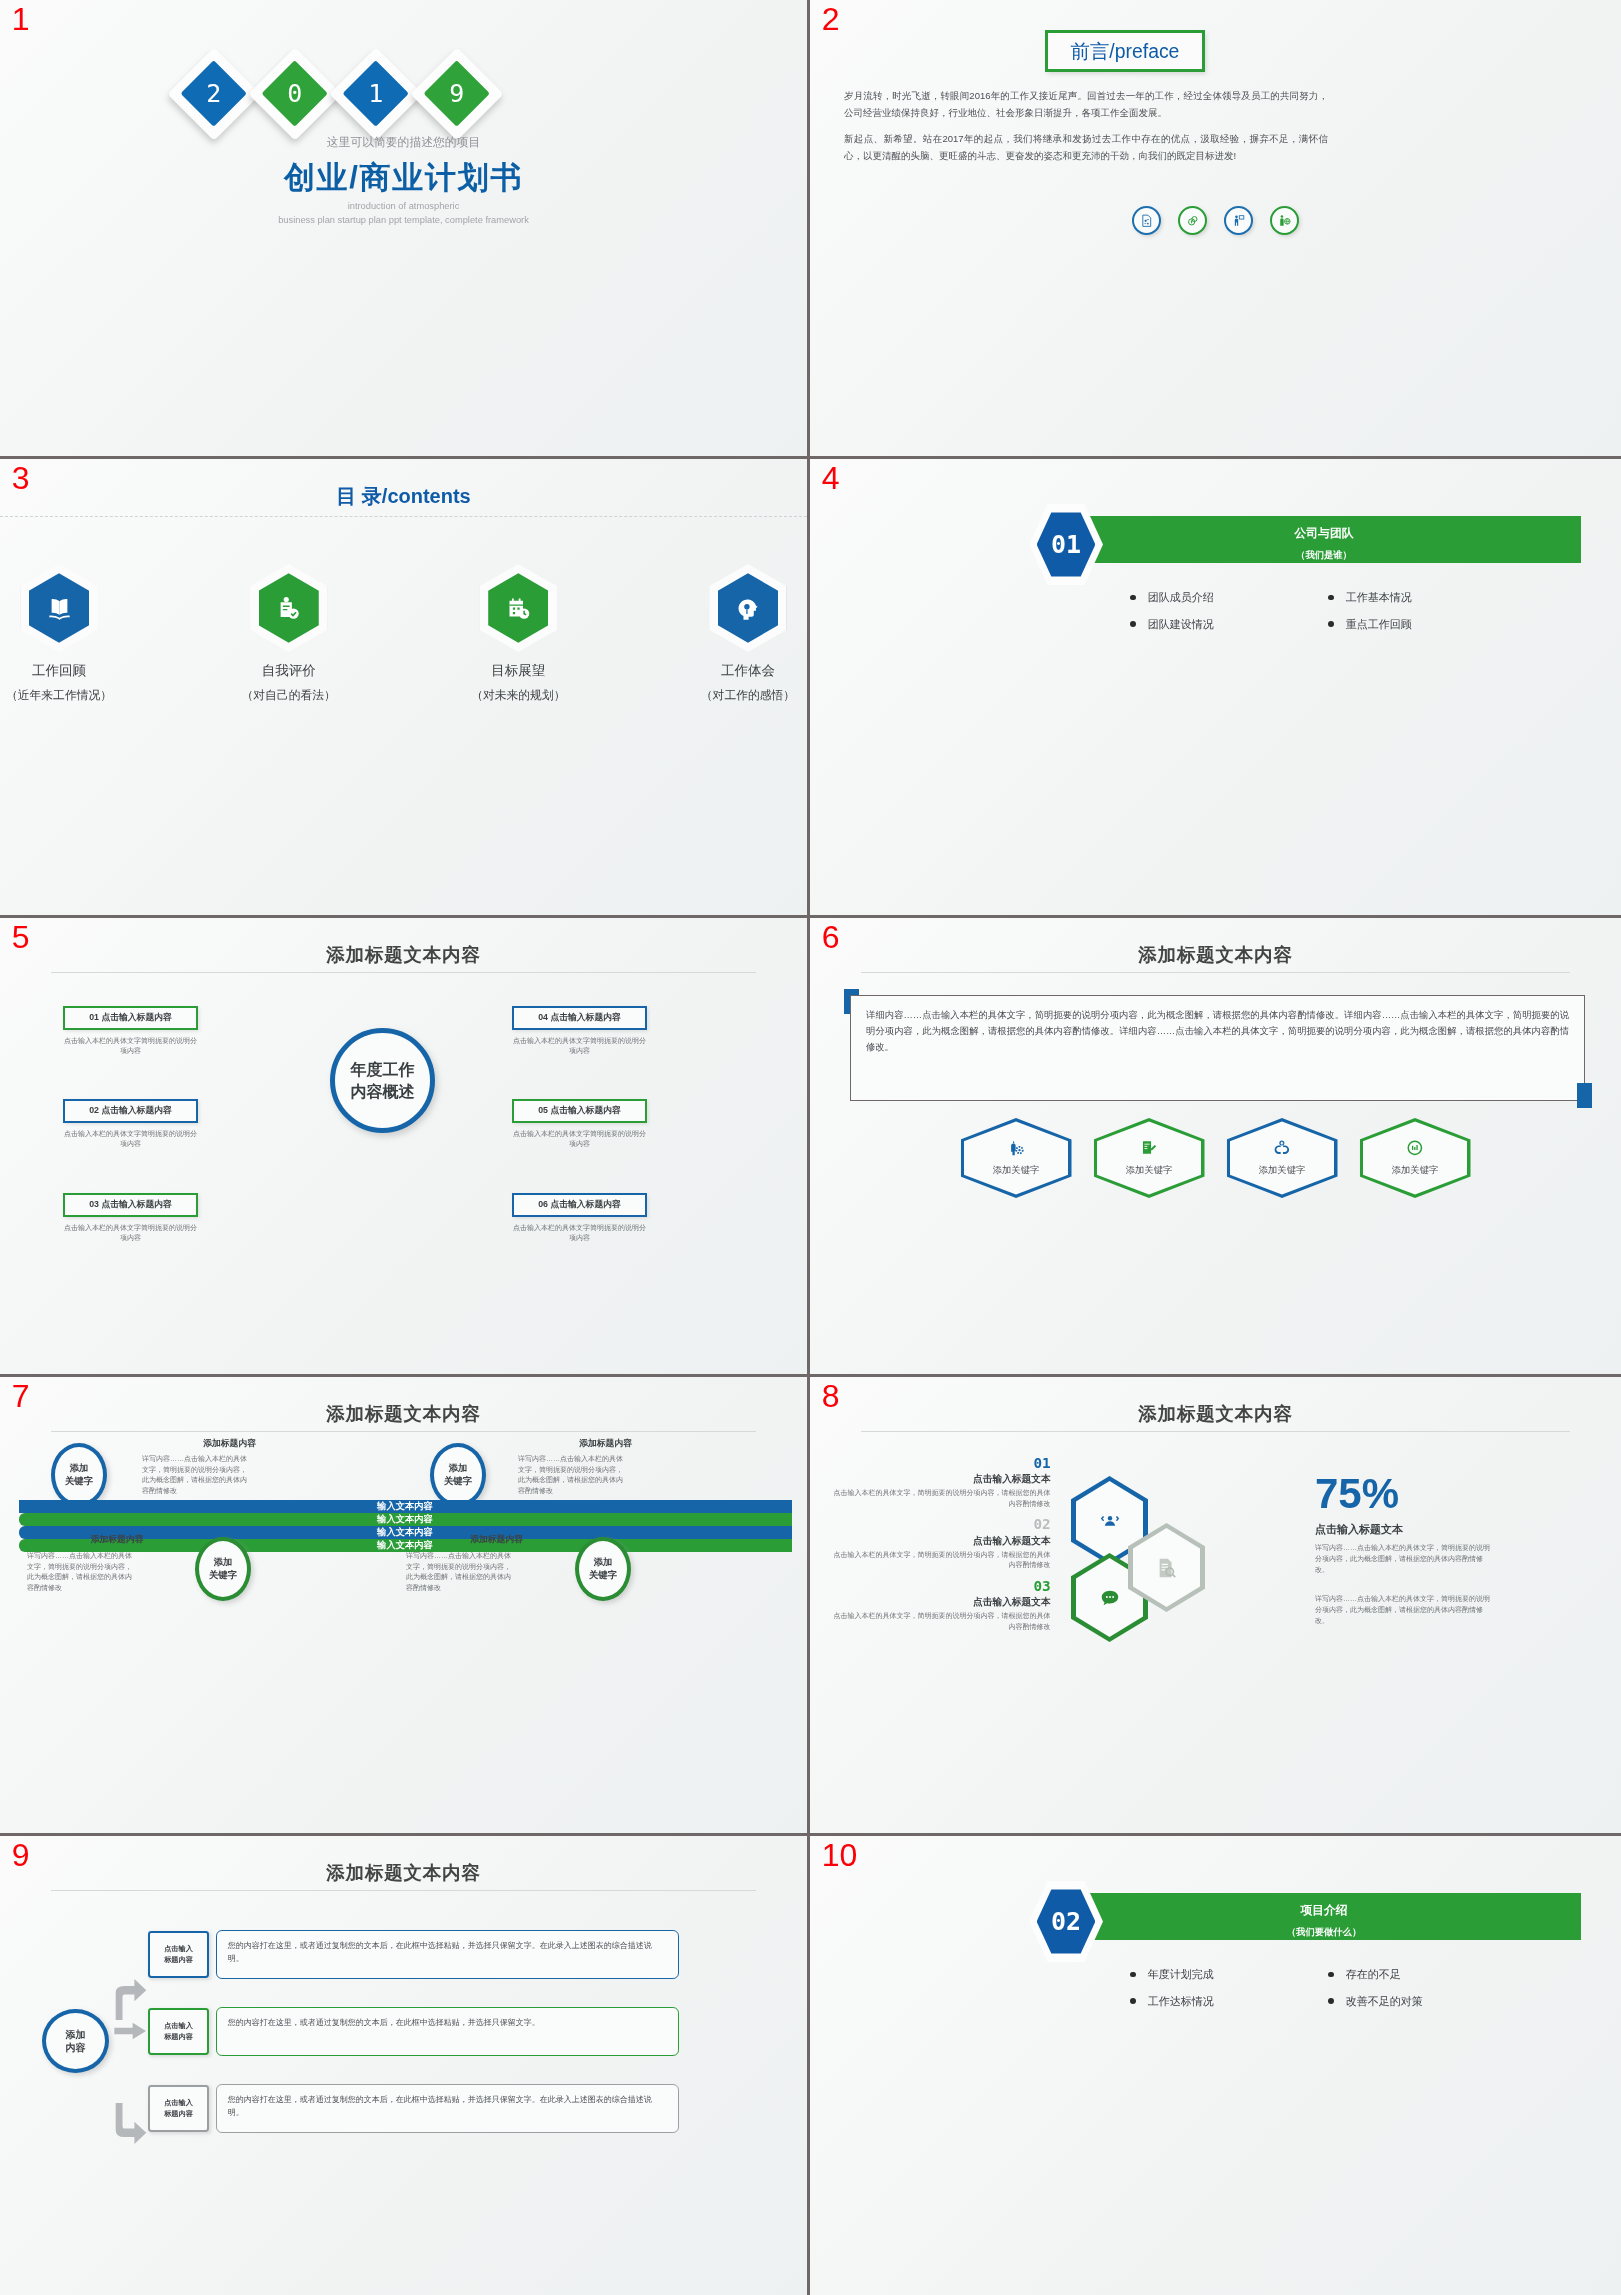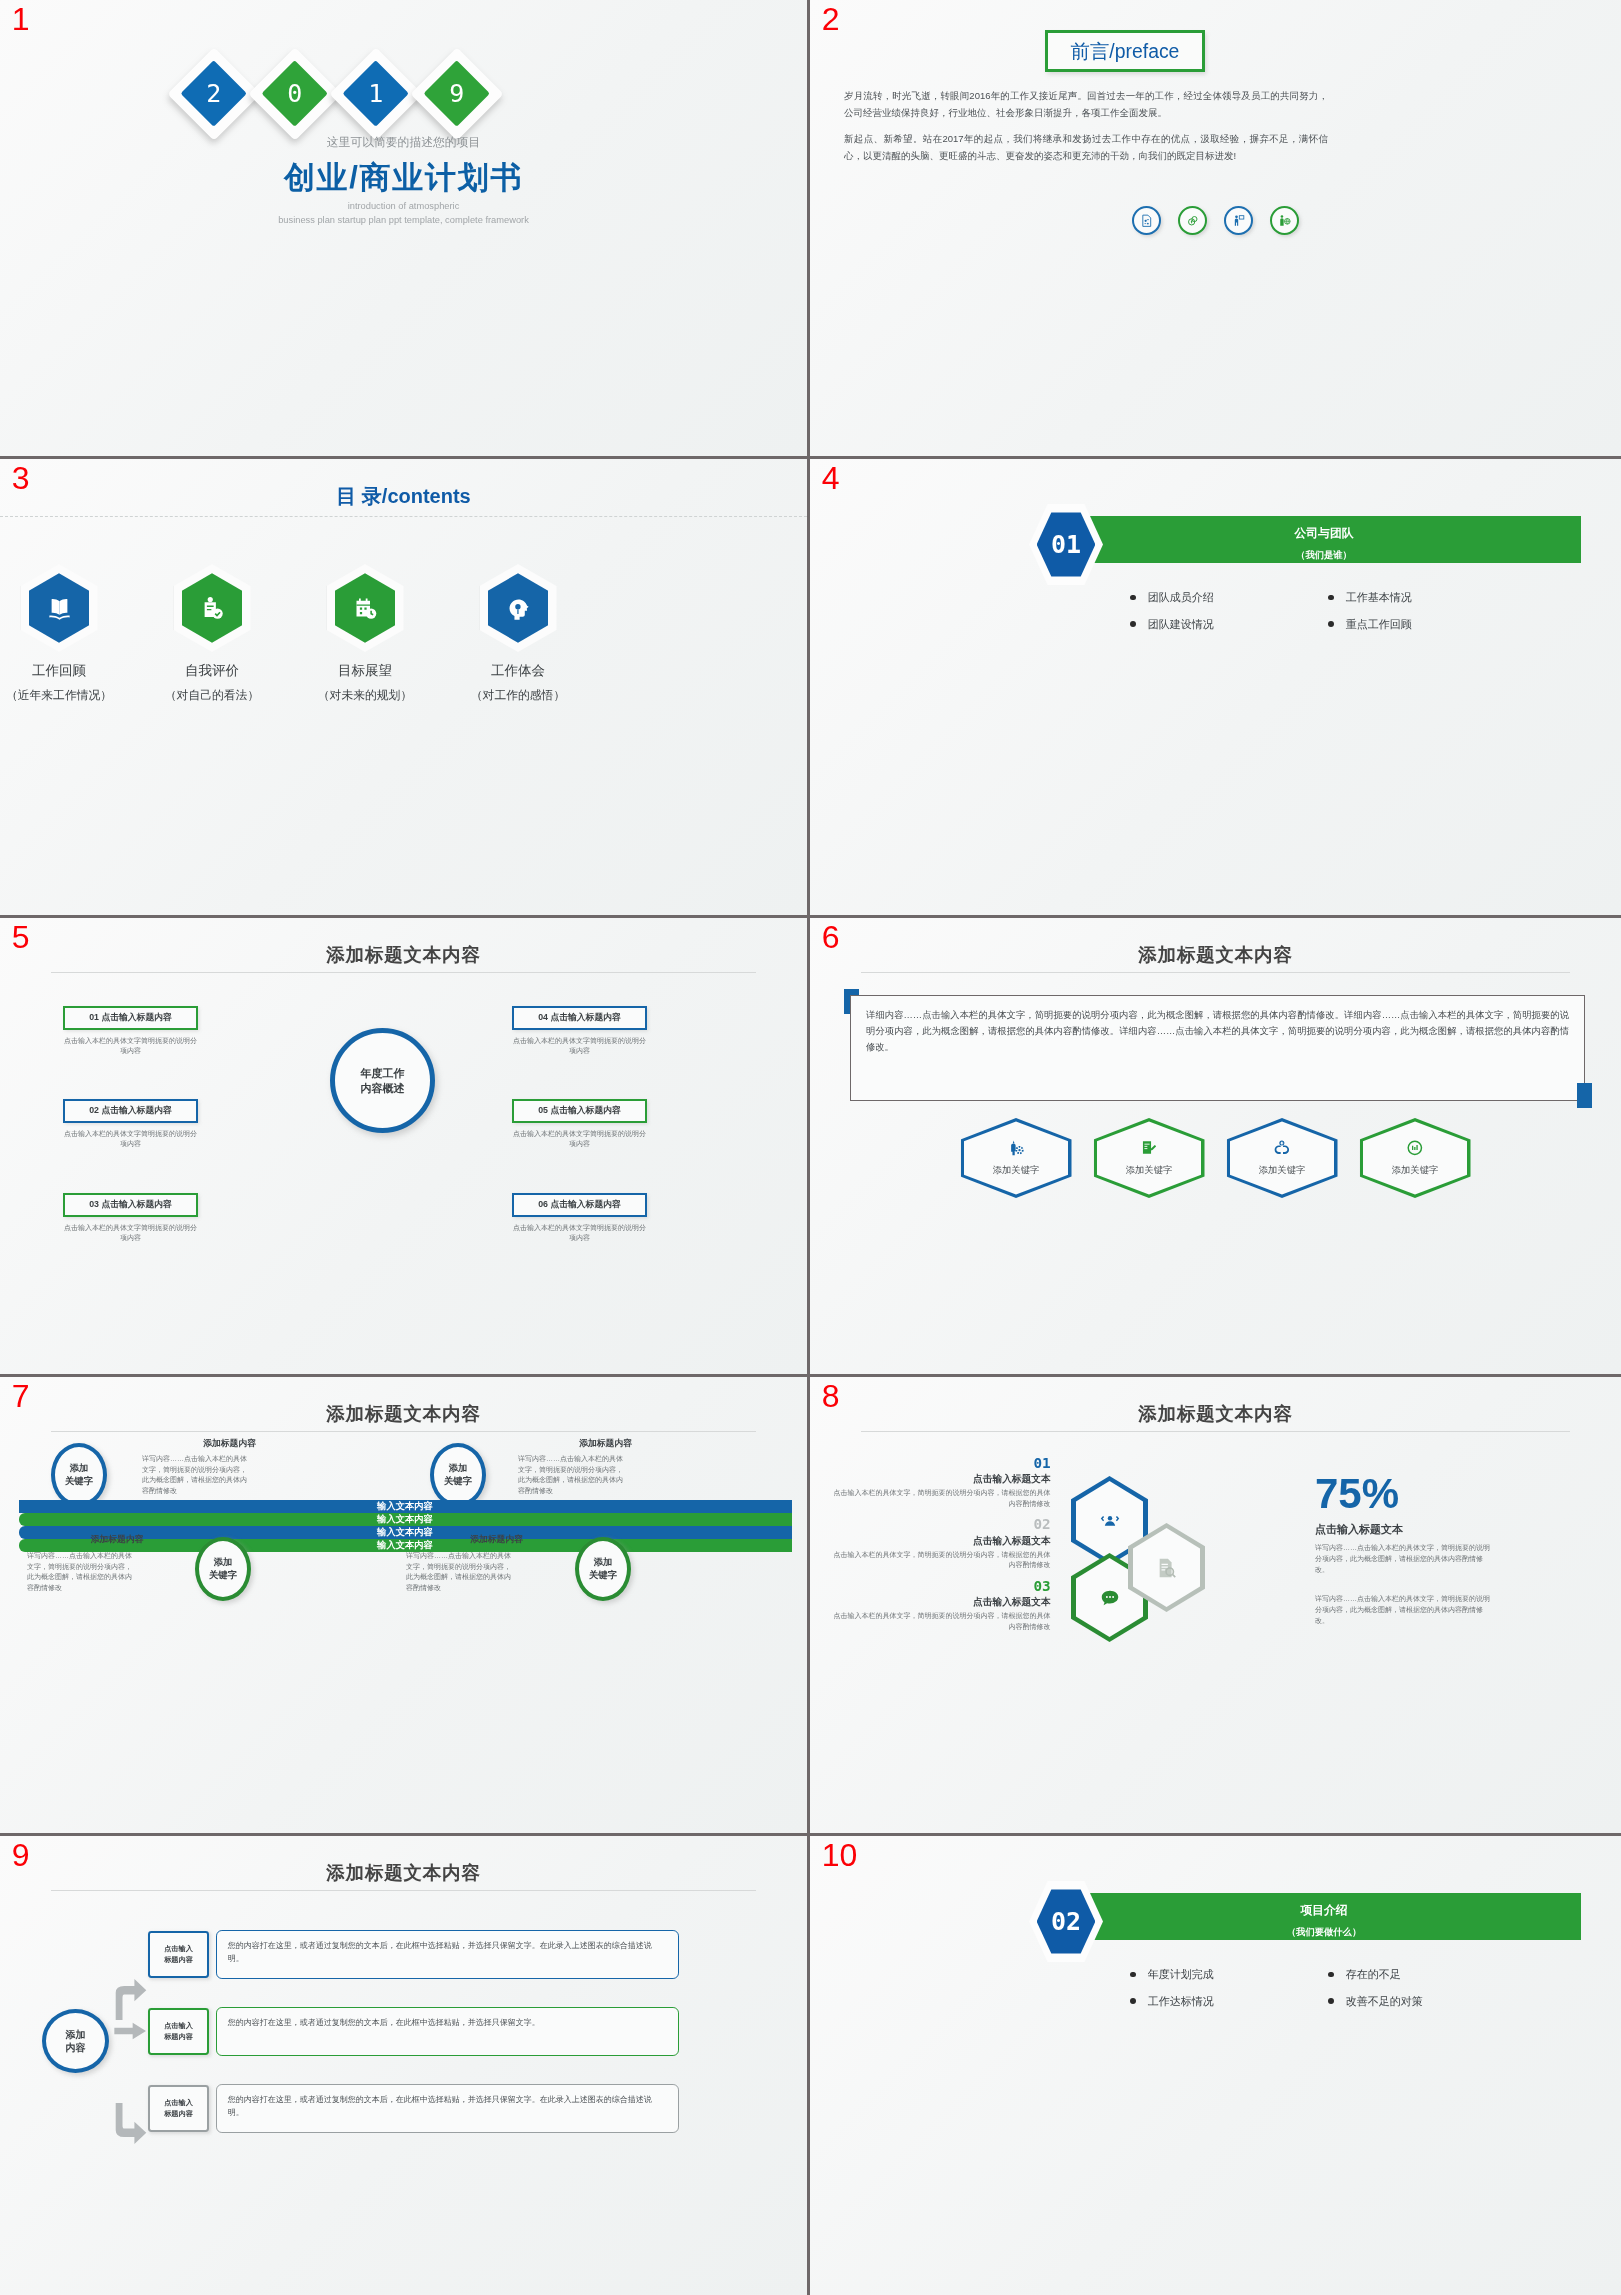--- a/index.html
+++ b/index.html
@@ -38,21 +38,21 @@
   .s2-p { position:absolute; left:34px; width:484px; font-size:9.5px; color:#4b5054; line-height:1.75; text-align:justify; }
   .s2-icons { position:absolute; top:206px; left:0; width:100%; display:flex; justify-content:center; gap:17px; }
   .circ { width:29px; height:29px; border-radius:50%; border:2.5px solid #1d6fb0; background:#fafbfb;
           display:flex; align-items:center; justify-content:center; box-shadow:1.7px 1.7px 3.4px rgba(160,160,160,.35); }
   .circ.g { border-color:#2a9d37; }
   .circ svg { width:13.5px; height:13.5px; }
 
   
   .s3-title { position:absolute; top:23.6px; left:0; width:100%; text-align:center; font-size:20px; font-weight:bold; color:#0f5ba7; }
   .s3-rule { position:absolute; top:57px; left:0; right:0; height:0; border-top:0.8px dashed #cfd3d3; }
-  .hexrow { position:absolute; top:105px; left:0; width:100%; display:flex; justify-content:flex-start; gap:35px; }
+  .hexrow { position:absolute; top:105px; left:0; width:100%; display:flex; justify-content:space-between; gap:35px; }
   .hexcell { width:118px; text-align:center; }
   .hexo { width:77px; height:88px; margin:0 auto; position:relative; }
   .hexo .sh { position:absolute; inset:0; background:#fcfcfc;
      clip-path:polygon(50% 0%,100% 25%,100% 75%,50% 100%,0% 75%,0% 25%);
      filter:drop-shadow(2.5px 3.4px 4.2px rgba(150,150,150,.45)); }
   .hexo .si { position:absolute; left:8.4px; top:9.3px; right:8.4px; bottom:9.3px;
      clip-path:polygon(50% 0%,100% 25%,100% 75%,50% 100%,0% 75%,0% 25%);
      display:flex; align-items:center; justify-content:center; }
   .hexo .si svg { width:27px; height:27px; }
   .hx-lbl { margin-top:10px; font-size:13.5px; color:#3c4144; font-family:"Liberation Serif", serif; }
@@ -78,21 +78,21 @@
 
   
   .s5-box { position:absolute; width:135px; height:24.4px; background:#fafbfb; border:2.5px solid #2a9d37;
             display:flex; align-items:center; justify-content:center; box-shadow:1.7px 1.7px 3.4px rgba(160,160,160,.3); }
   .s5-box span { font-size:8.8px; font-weight:bold; color:#3b4043; }
   .s5-box.b { border-color:#1565a8;justify-content:center; }
   .s5-desc { position:absolute; width:135px; font-size:7px; color:#6e7376; line-height:1.45; text-align:center; }
   .s5-ring { position:absolute; left:330px; top:110px; width:105px; height:105px; border-radius:50%;
              border:5.9px solid #1565a8; background:#fafbfb; display:flex; flex-direction:column;
              align-items:center; justify-content:center; box-shadow:2.5px 3.4px 5.9px rgba(150,150,150,.4); }
-  .s5-ring span { font-size:11px; font-weight:bold; color:#3b4043; line-height:1.35; }
+  .s5-ring span { font-size:16px; font-weight:bold; color:#3b4043; line-height:1.35; }
 
   
   .s6-para { position:absolute; top:77px; left:40px; width:735px; min-height:106px; border:0.8px solid #6e6869;
              background:#fafbfb; padding:11.8px 15px; font-size:9.3px; color:#454a4e; line-height:1.72; text-align:justify; }
   .s6-c1 { position:absolute; top:71px; left:34px; width:15px; height:25px; background:#1565a8; }
   .s6-c2 { position:absolute; top:165px; left:767px; width:15px; height:25px; background:#1565a8; }
   .s6-hexrow { position:absolute; top:200px; left:0; width:100%; display:flex; justify-content:center; gap:22px; }
   .s6-hex { width:111px; height:80px; position:relative; }
   .s6-hex .sh { position:absolute; inset:0; background:#fafbfb;
      clip-path:polygon(50% 0%,100% 27%,100% 73%,50% 100%,0% 73%,0% 27%);

